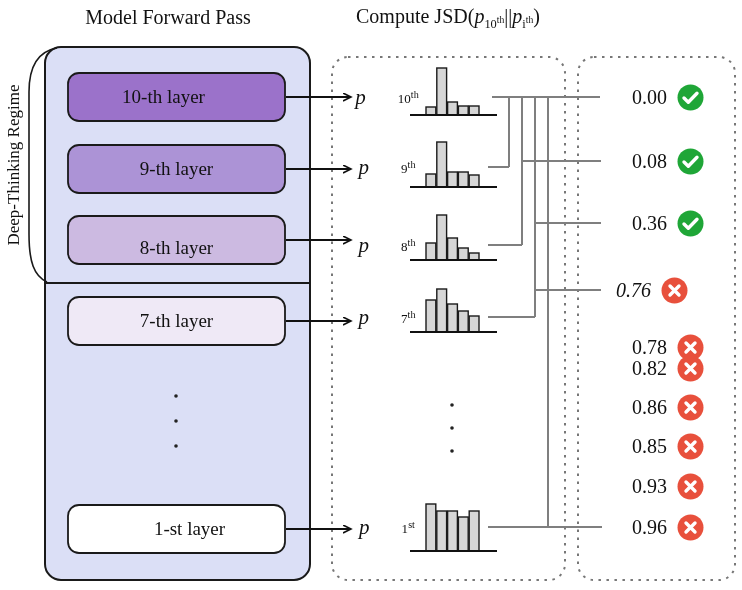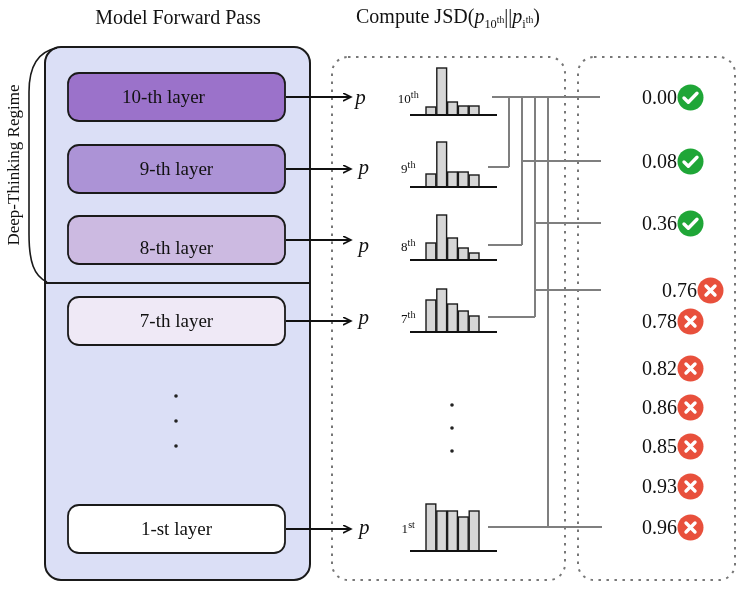--- a/index.html
+++ b/index.html
@@ -10,21 +10,21 @@
   .abs{position:absolute;}
   .coltitle{font-size:20px;text-align:center;white-space:nowrap;}
   .layer-label{display:flex;align-items:center;justify-content:center;font-size:19px;}
   .plabel{display:flex;align-items:center;justify-content:center;font-size:21px;white-space:nowrap;}
   .plabel i{font-family:"Liberation Serif","DejaVu Serif",serif;}
   .plabel sub{font-size:62%;line-height:0;margin-left:32px;}
   .plabel sub sup{font-size:78%;line-height:0;}
   .jsd-title sub{font-size:62%;line-height:0;}
   .jsd-title sub sup{font-size:78%;line-height:0;}
   .jsd-title i{font-family:"Liberation Serif","DejaVu Serif",serif;}
-  .thr-row{display:flex;align-items:center;justify-content:flex-end;height:28px;width:96px;}
+  .thr-row{display:flex;align-items:center;justify-content:flex-end;gap:10px;height:28px;width:96px;}
   .thr-val{font-size:20px;text-align:right;}
   .brace-label{
     width:210px;height:22px;text-align:center;font-size:17px;white-space:nowrap;
     transform:rotate(-90deg);
   }
 </style>
 </head>
 <body>
 
 <div class="canvas">
@@ -114,35 +114,35 @@
         <circle cx="176" cy="421" r="1.8"></circle>
         <circle cx="176" cy="446" r="1.8"></circle>
     </g>
     <g fill="#222">
       <circle cx="452" cy="405" r="1.8"></circle>
         <circle cx="452" cy="428" r="1.8"></circle>
         <circle cx="452" cy="451" r="1.8"></circle>
     </g>
   </svg>
 
-  <div class="abs coltitle" style="left:78px;top:6px;width:200px;">Model Forward Pass</div>
+  <div class="abs coltitle" style="left:68px;top:6px;width:200px;">Model Forward Pass</div>
 
   <div class="abs coltitle jsd-title" style="left:330px;top:5px;width:236px;">
     <span>Compute JSD</span><span>(</span><i>p</i><sub><span>10</span><sup>th</sup></sub><span>||</span><i>p</i><sub><span>i</span><sup>th</sup></sub><span>)</span>
   </div>
 
 
   <div class="abs brace-label" style="left:-90px;top:154px;">Deep-Thinking Regime</div>
 
   <div id="layer-labels">
       <div class="abs layer-label" style="left: 68px; top: 73px; width: 191px; height: 48px;">10-th layer</div>
       <div class="abs layer-label" style="left: 68px; top: 145px; width: 217px; height: 48px;">9-th layer</div>
       <div class="abs layer-label" style="left: 68px; top: 216px; width: 217px; height: 63px;">8-th layer</div>
       <div class="abs layer-label" style="left: 68px; top: 297px; width: 217px; height: 48px;">7-th layer</div>
-      <div class="abs layer-label" style="left: 68px; top: 505px; width: 217px; height: 48px;">1-st layer</div>
+      <div class="abs layer-label" style="left: 68px; top: 505px; width: 243px; height: 48px;">1-st layer</div>
     </div>
   <div id="dist-labels">
       <div class="abs plabel" style="left: 356px; top: 82px; width: 62px; height: 30px;">
         <i>p</i>
         <sub><span>10</span><sup>th</sup></sub>
       </div>
       <div class="abs plabel" style="left: 356px; top: 152px; width: 62px; height: 30px;">
         <i>p</i>
         <sub><span>9</span><sup>th</sup></sub>
       </div>
@@ -174,28 +174,28 @@
           <path d="M7 14 L11.3 18.2 L20 9.3" fill="none" stroke="#fff" stroke-width="3.4" stroke-linecap="round" stroke-linejoin="round"></path>
         </svg>
       </div>
       <div class="abs thr-row" style="left: 608px; top: 209px;">
         <span class="thr-val">0.36</span>
         <svg width="27" height="27" viewBox="0 0 27 27">
           <circle cx="13.5" cy="13.5" r="13" fill="#1FA637"></circle>
           <path d="M7 14 L11.3 18.2 L20 9.3" fill="none" stroke="#fff" stroke-width="3.4" stroke-linecap="round" stroke-linejoin="round"></path>
         </svg>
       </div>
-      <div class="abs thr-row" style="left: 628px; top: 276px;">
+      <div class="abs thr-row" style="left: 592px; top: 276px; font-style: italic;">
         <span class="thr-val">0.76</span>
         <svg width="27" height="27" viewBox="0 0 27 27">
           <circle cx="13.5" cy="13.5" r="13" fill="#E8503C"></circle>
           <path d="M9 9 L18 18 M18 9 L9 18" fill="none" stroke="#fff" stroke-width="3.4" stroke-linecap="round" stroke-linejoin="round"></path>
         </svg>
       </div>
-      <div class="abs thr-row" style="left: 608px; top: 307px;">
+      <div class="abs thr-row" style="left: 608px; top: 333px;">
         <span class="thr-val">0.78</span>
         <svg width="27" height="27" viewBox="0 0 27 27">
           <circle cx="13.5" cy="13.5" r="13" fill="#E8503C"></circle>
           <path d="M9 9 L18 18 M18 9 L9 18" fill="none" stroke="#fff" stroke-width="3.4" stroke-linecap="round" stroke-linejoin="round"></path>
         </svg>
       </div>
       <div class="abs thr-row" style="left: 608px; top: 354px;">
         <span class="thr-val">0.82</span>
         <svg width="27" height="27" viewBox="0 0 27 27">
           <circle cx="13.5" cy="13.5" r="13" fill="#E8503C"></circle>

